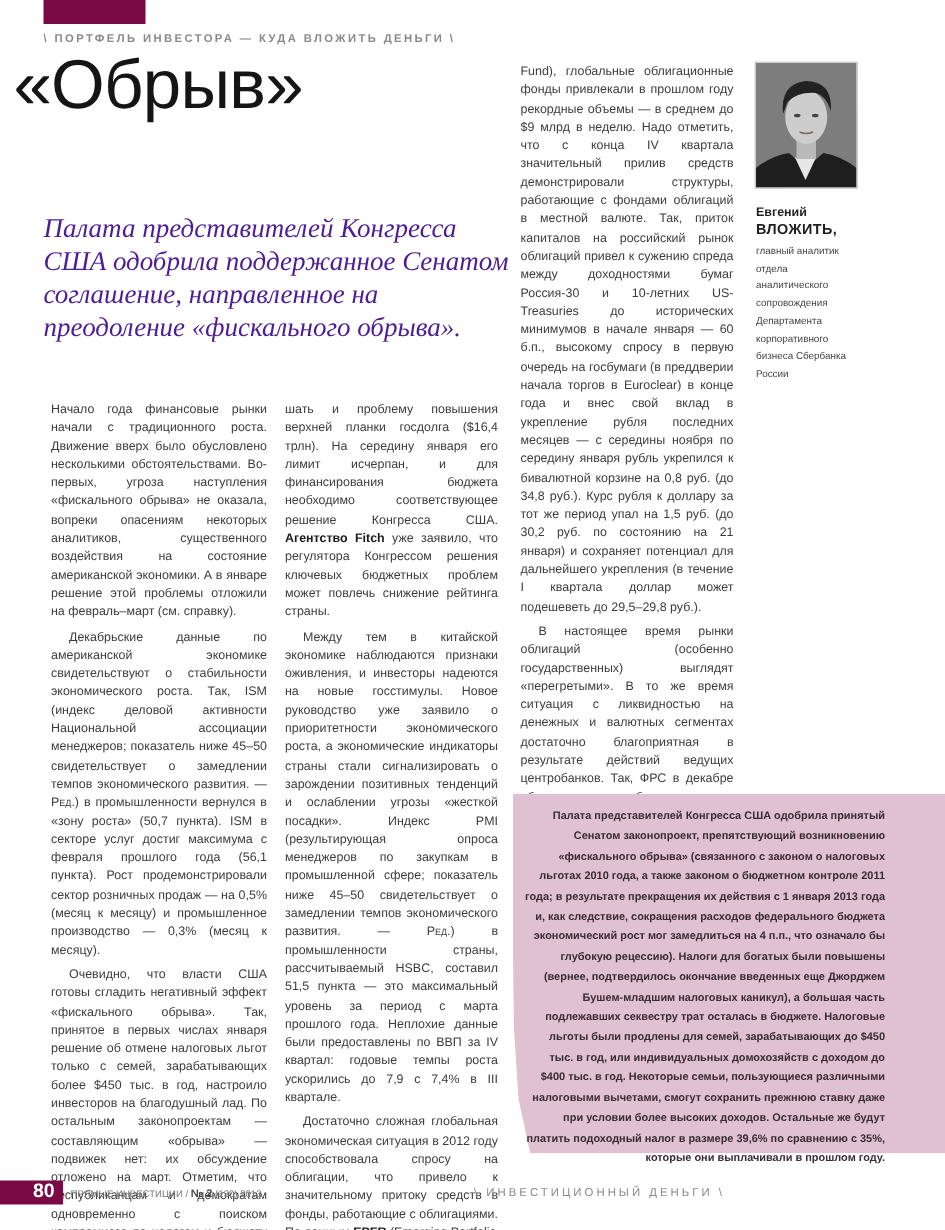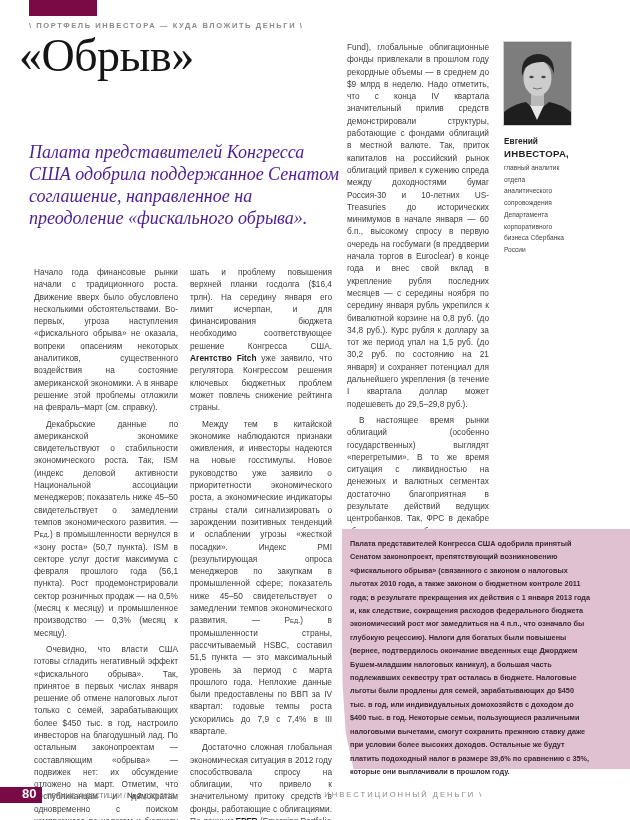--- a/index.html
+++ b/index.html
@@ -1,37 +1,37 @@
 <!DOCTYPE html>
 <html><head>
   <meta charset="utf-8">
   <style>
     html, body { margin: 0; padding: 0; background: #ffffff; }
     body { width: 630px; height: 820px; position: relative; overflow: hidden; font-family: "Liberation Sans", sans-serif; color: #3a3a3a; }
     .top-bar { position: absolute; left: 29px; top: 0; width: 68px; height: 16px; background: #7a0a45; }
     .rubric { position: absolute; left: 29px; top: 21px; font-size: 7.5px; font-weight: bold; letter-spacing: 1.6px; color: #8a8a8a; white-space: nowrap; text-align: right; }
-    .headline { position: absolute; left: 19px; top: 36px; margin: 0; font-family: Liberation Serif, serif; font-weight: normal; font-size: 46px; line-height: 40px; color: #151515; letter-spacing: -0.5px; }
+    .headline { position: absolute; left: 9px; top: 36px; margin: 0; font-family: Liberation Sans, sans-serif; font-weight: normal; font-size: 46px; line-height: 40px; color: #151515; letter-spacing: -0.5px; }
     .headline span { display: block; }
     .headline .l2 { padding-left: 17px; }
     .lead { position: absolute; left: 29px; top: 141px; width: 320px; margin: 0; font-family: "Liberation Serif", serif; font-style: italic; font-size: 18px; line-height: 22px; color: #4c1d95; }
     .col { position: absolute; font-size: 8.3px; line-height: 12.3px; color: #3c3c3c; text-align: justify; }
     .col p { margin: 4px; }
     .col p.ind { text-indent: 12px; }
     .col1 { left: 30px; top: 262px; width: 152px; }
     .col2 { left: 186px; top: 262px; width: 150px; }
     .col3 { left: 343px; top: 37px; width: 150px; }
     .col b { color: #1a1a1a; }
     .sc { font-variant: small-caps; }
     .photo { position: absolute; left: 503px; top: 41px; width: 67px; height: 83px; background: linear-gradient(160deg, #8d8d8d 0%, #6f6f6f 60%, #5a5a5a 100%); border: 1px solid #cfcfcf; overflow: hidden; }
     .author { position: absolute; left: 504px; top: 136px; width: 120px; }
     .author .fn { font-size: 8.3px; font-weight: bold; color: #1f1f1f; line-height: 11px; }
     .author .ln { font-size: 9.6px; font-weight: bold; color: #1f1f1f; line-height: 13px; letter-spacing: 0.3px; }
     .author .pos { font-size: 6.6px; line-height: 11.7px; color: #444; margin-top: 2px; width: 70px; }
     .info-box { position: absolute; left: 342px; top: 529px; width: 288px; height: 240px; background: #dfc1d1; clip-path: polygon(0 0, 100% 0, 100% 100%, 4% 100%, 1.3% 85%, 0.2% 65%, 0 45%); }
-    .info-text { position: absolute; left: 350px; top: 537px; width: 240px; font-size: 7.3px; font-weight: bold; line-height: 13.4px; color: #3a2a34; text-align: left; }
+    .info-text { position: absolute; left: 350px; top: 537px; width: 240px; font-size: 7.3px; font-weight: bold; line-height: 13.4px; color: #3a2a34; text-align: right; }
     .footer-tab { position: absolute; left: 0; top: 787px; width: 42px; height: 16px; background: #7a0a45; }
     .page-num { position: absolute; left: 22px; top: 786px; font-size: 13px; font-weight: bold; color: #ffffff; text-align: center; }
     .footer-mag { position: absolute; left: 47px; top: 791px; font-size: 6.4px; color: #777; white-space: nowrap; }
     .footer-mag b { color: #444; font-size: 7.4px; }
     .footer-section { position: absolute; left: 316px; top: 790px; font-size: 7.6px; letter-spacing: 2px; color: #8a8a8a; white-space: nowrap; }
   </style>
 </head>
 <body>
 
 <div class="top-bar"></div>
@@ -69,21 +69,21 @@
     <ellipse cx="33.5" cy="36" rx="14" ry="18" fill="#cdcdcd"></ellipse>
     <path d="M18 34 Q16 14 33 12 Q51 12 50 32 Q47 22 40 20 Q28 19 21 26 Z" fill="#222"></path>
     <ellipse cx="27.5" cy="35" rx="2.2" ry="1.2" fill="#444"></ellipse>
     <ellipse cx="39.5" cy="35" rx="2.2" ry="1.2" fill="#444"></ellipse>
     <path d="M29 46 Q33.5 48 38 46" stroke="#7a6a6a" stroke-width="1" fill="none"></path>
   </svg>
 </div>
 
 <div class="author">
   <div class="fn">Евгений</div>
-  <div class="ln">ИНВЕСТОРА,</div>
+  <div class="ln">ВЛОЖИТЬ,</div>
   <div class="pos">главный аналитик отдела аналитического сопровождения Департамента корпоративного бизнеса Сбербанка России</div>
 </div>
 
 <div class="info-box"></div>
 <div class="info-text">Палата представителей Конгресса США одобрила принятый Сенатом законопроект, препятствующий возникновению «фискального обрыва» (связанного с законом о налоговых льготах 2010 года, а также законом о бюджетном контроле 2011 года; в результате прекращения их действия с 1 января 2013 года и, как следствие, сокращения расходов федерального бюджета экономический рост мог замедлиться на 4 п.п., что означало бы глубокую рецессию). Налоги для богатых были повышены (вернее, подтвердилось окончание введенных еще Джорджем Бушем-младшим налоговых каникул), а большая часть подлежавших секвестру трат осталась в бюджете. Налоговые льготы были продлены для семей, зарабатывающих до $450 тыс. в год, или индивидуальных домохозяйств с доходом до $400 тыс. в год. Некоторые семьи, пользующиеся различными налоговыми вычетами, смогут сохранить прежнюю ставку даже при условии более высоких доходов. Остальные же будут платить подоходный налог в размере 39,6% по сравнению с 35%, которые они выплачивали в прошлом году.</div>
 
 <div class="footer-tab"></div>
 <div class="page-num">80</div>
 <div class="footer-mag"><span>ПРЯМЫЕ ИНВЕСТИЦИИ / </span><b>№ 2</b><span> (130) 2013</span></div>
 <div class="footer-section">\ ИНВЕСТИЦИОННЫЙ ДЕНЬГИ \</div>

